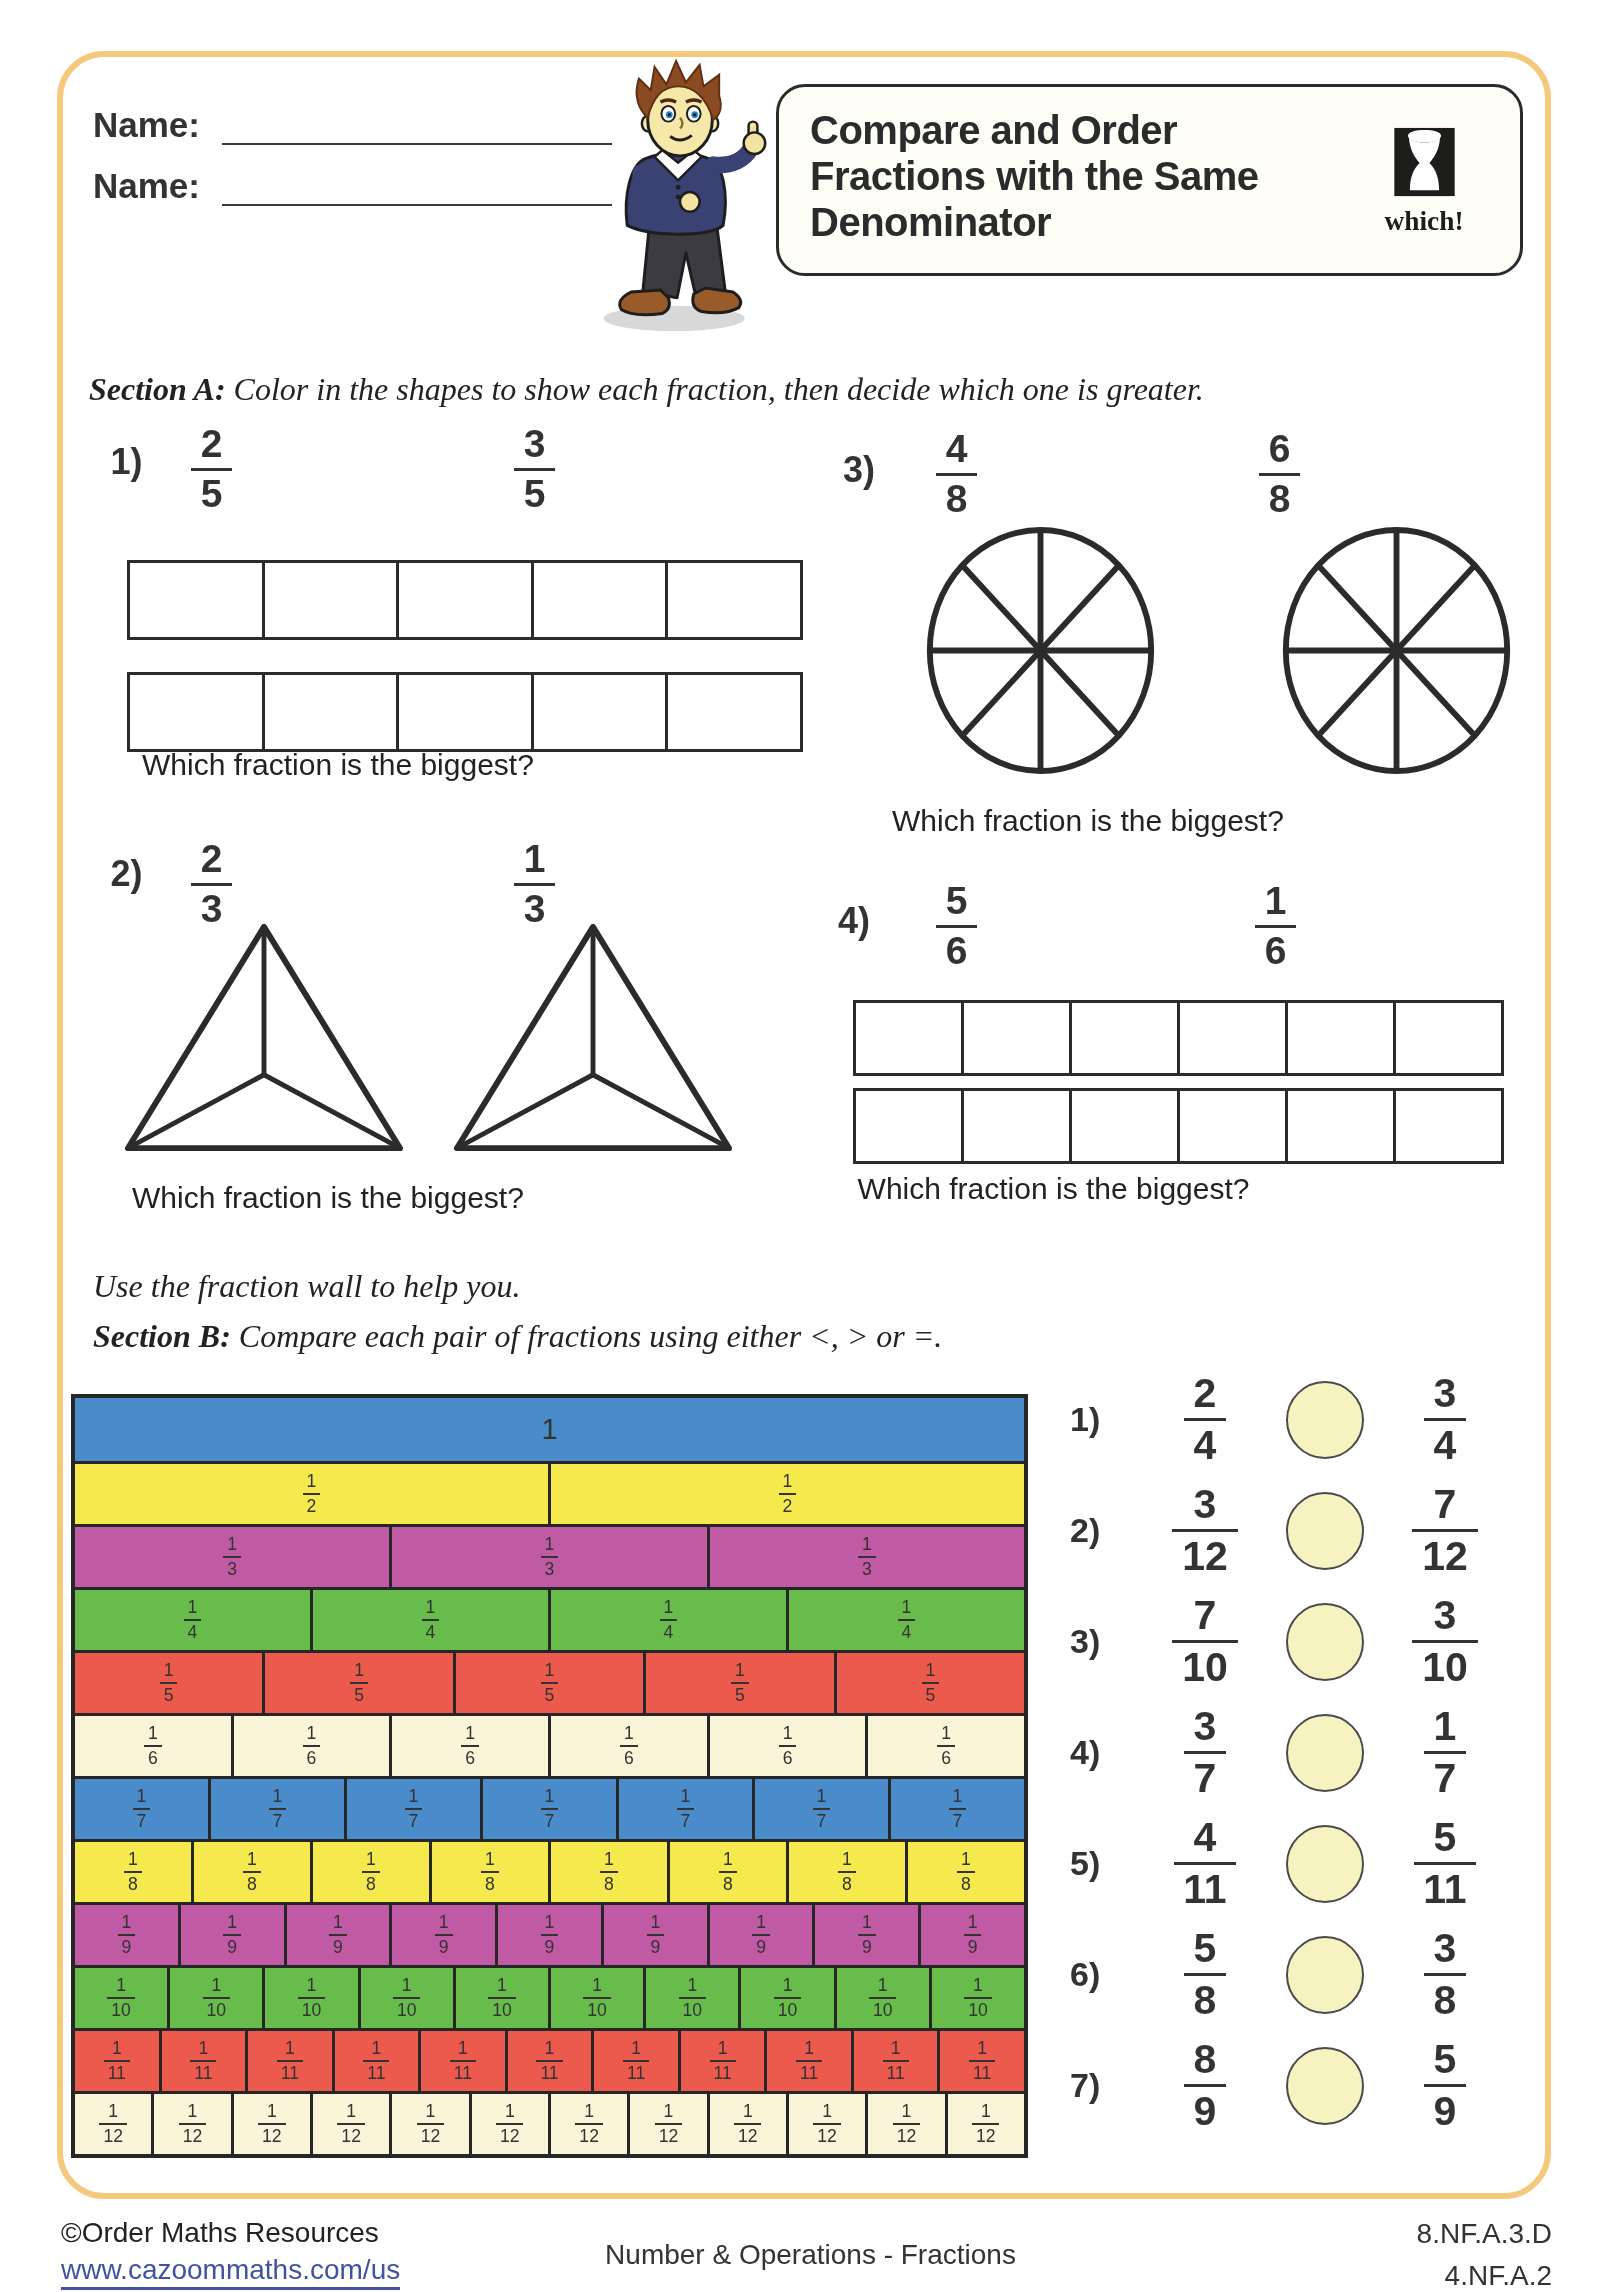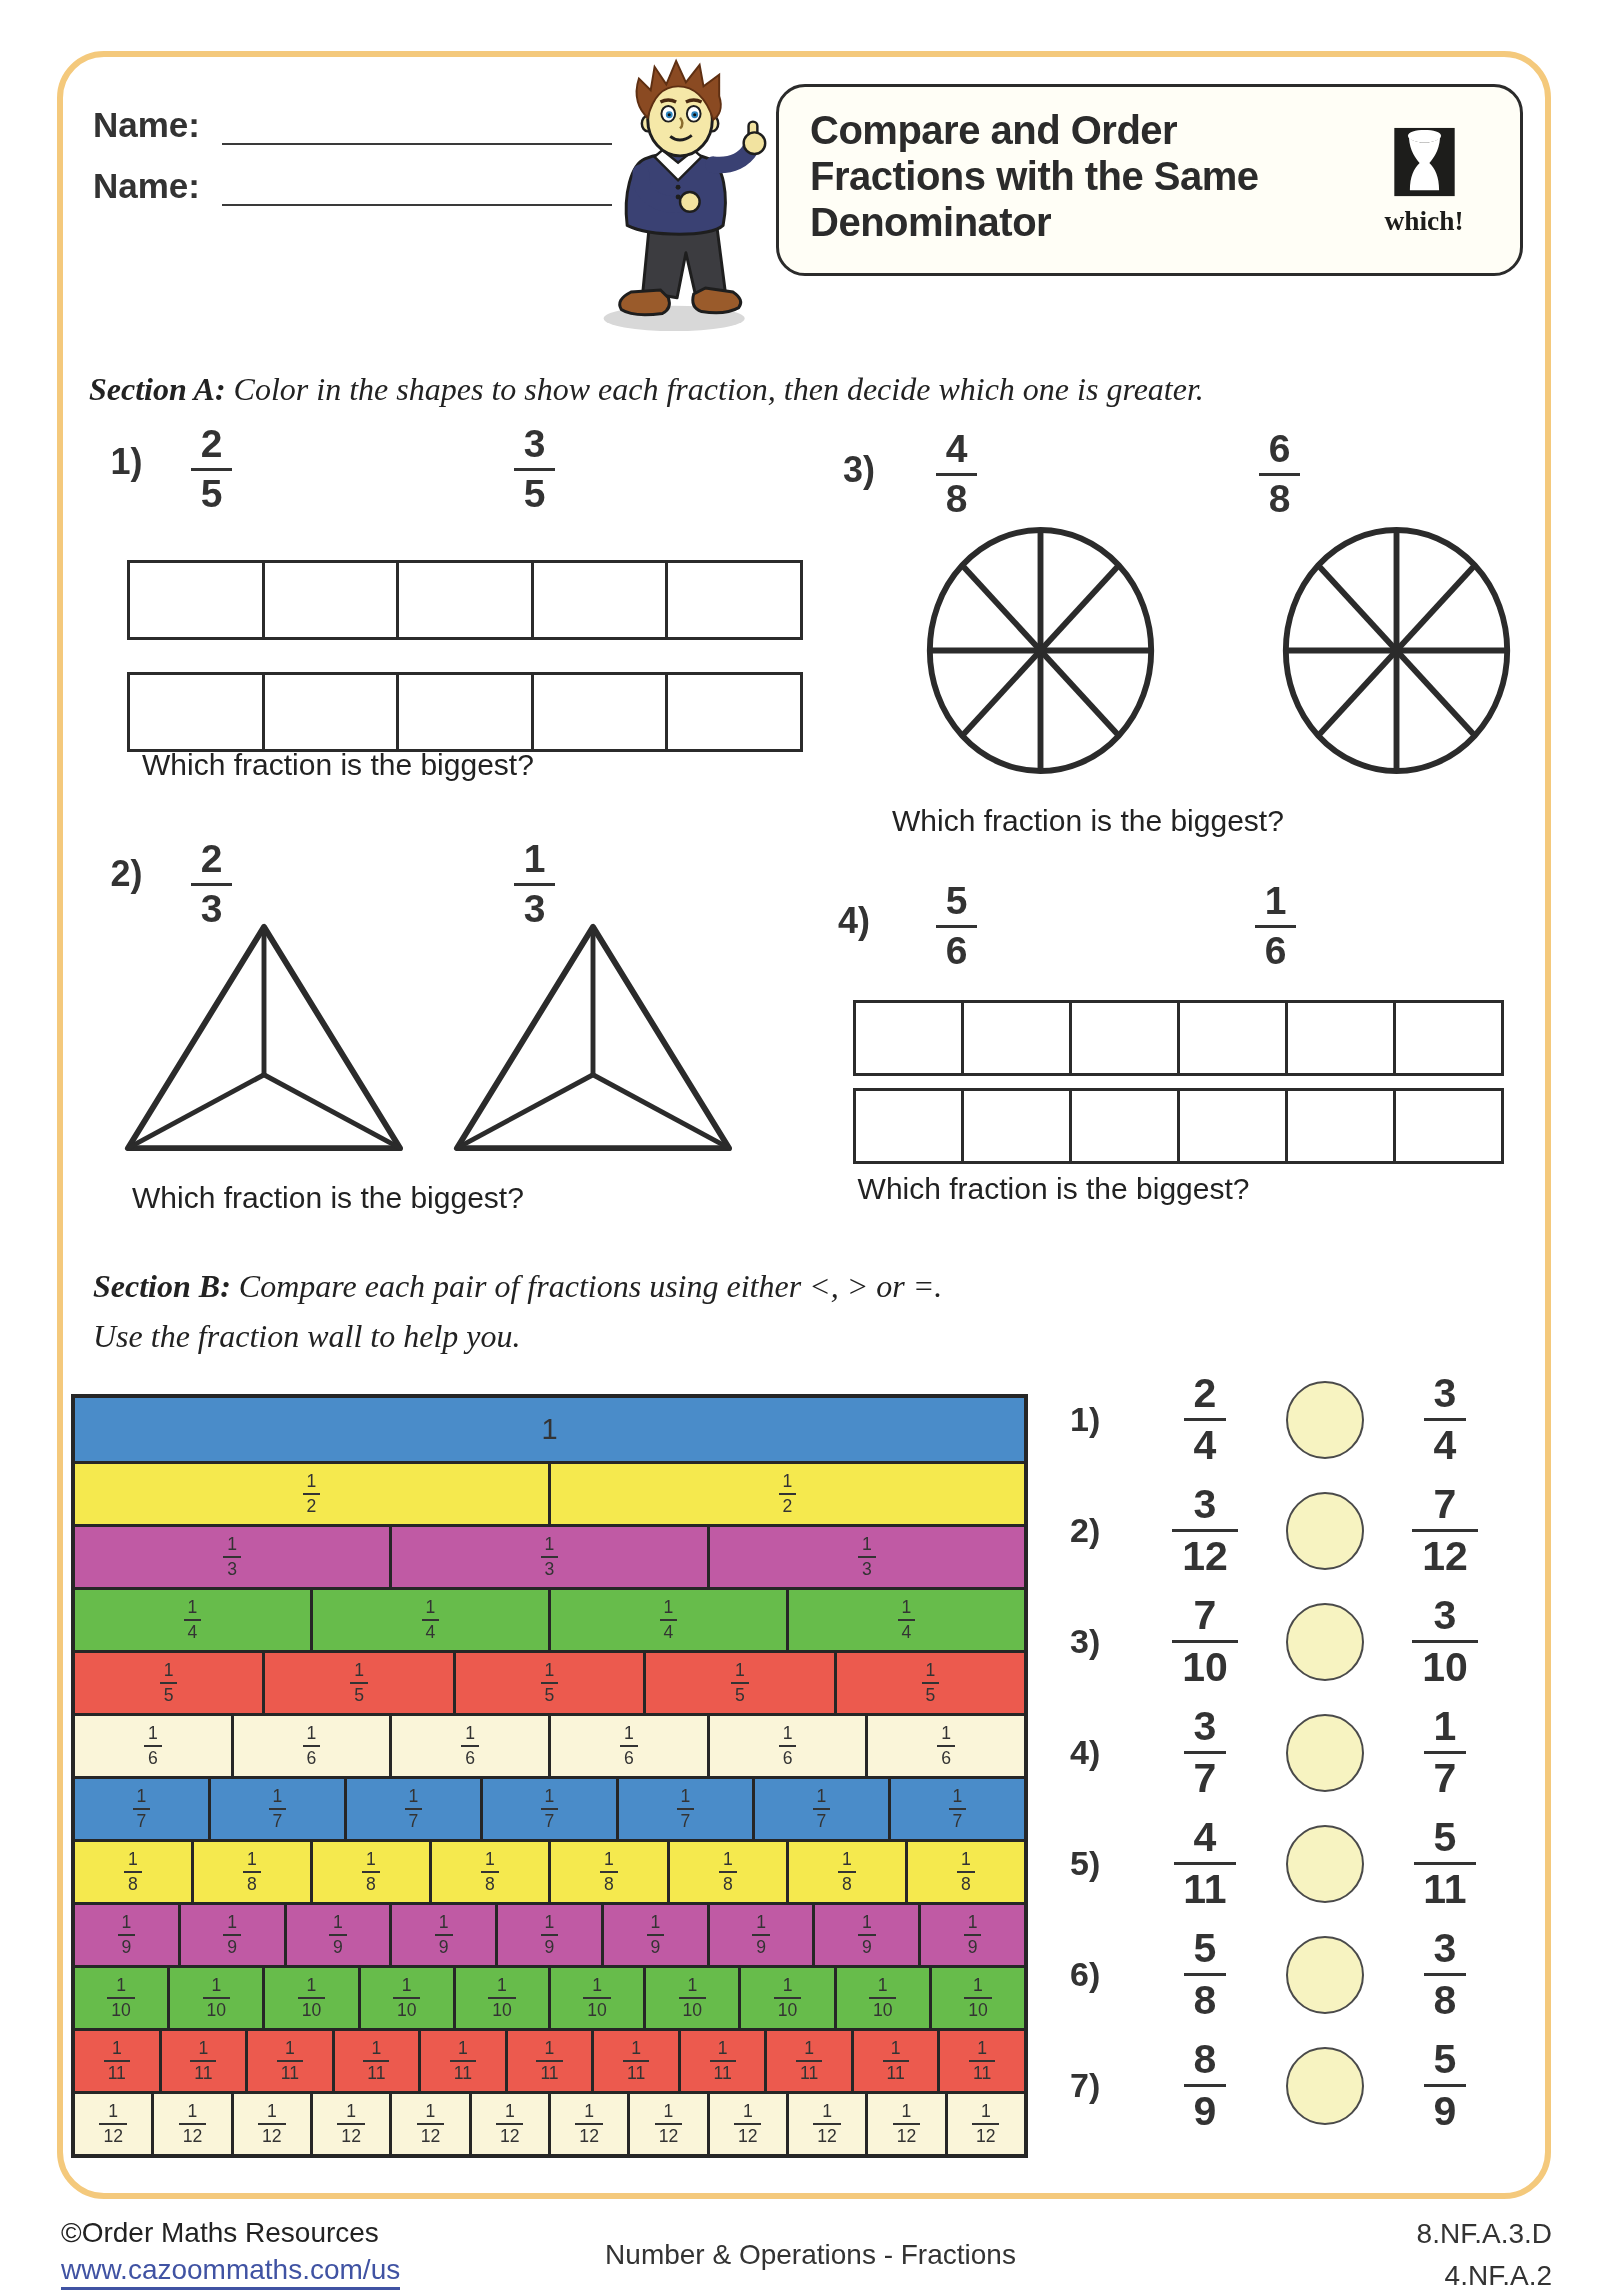--- a/index.html
+++ b/index.html
@@ -235,25 +235,25 @@
       <div class="bar-cell"></div>
       <div class="bar-cell"></div>
       <div class="bar-cell"></div>
       <div class="bar-cell"></div>
       <div class="bar-cell"></div>
     </div>
   <span class="prompt" style="left:19.6px;top:292px;">Which fraction is the biggest?</span>
 </div>
 
 <div class="abs sec-head" style="left:93px;top:1262px;">
+  <div><span class="sec-rest">Use the fraction wall to help you.</span></div>
   <div>
     <span class="sec-prefix">Section B:</span>
     <span class="sec-rest">Compare each pair of fractions using either &lt;, &gt; or =.</span>
   </div>
-  <div><span class="sec-rest">Use the fraction wall to help you.</span></div>
 </div>
 
 <div class="abs wall">
     <div class="wall-row">
       <div class="wall-cell" style="background: rgb(74, 140, 201);">
         <span class="wall-one">1</span>
       </div>
     </div>
     <div class="wall-row">
       <div class="wall-cell" style="background: rgb(245, 233, 78);">

